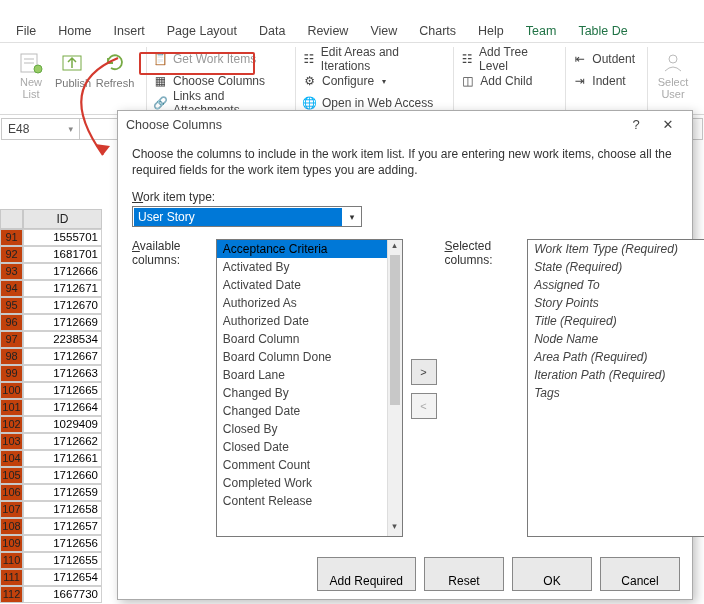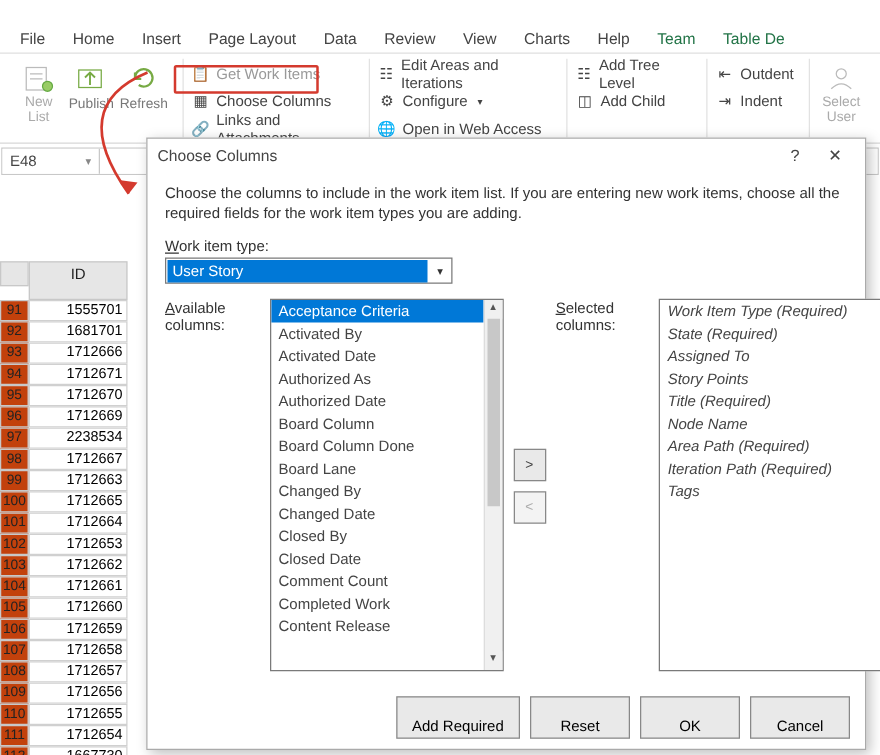--- a/index.html
+++ b/index.html
@@ -28,21 +28,21 @@
   
   .fbar { position:absolute; top:118px; left:1px; width:702px; height:22px; display:flex; border:1px solid #c8c8c8;}
   .namebox { width:78px; border-right:1px solid #c8c8c8; font-size:12px; padding:2px 6px; display:flex; align-items:center; background:#fff;}
   .nbchev { margin-left:auto; color:#888; font-size:9px;}
   .fbody { flex:1; background:#fff;}
 
   
   .grid { position:absolute; top:209px; left:0; width:704px; }
   .ghead-row { display:flex;}
   .gsel { width:23px; height:20px; border:1px solid #c8c8c8; background:#e6e6e6;}
-  .gcol { width:79px; height:31px; border:1px solid #c8c8c8; background:#e6e6e6; font-size:12px; text-align:center; padding-top:2px; color:#222;}
+  .gcol { width:79px; height:20px; border:1px solid #c8c8c8; background:#e6e6e6; font-size:12px; text-align:center; padding-top:2px; color:#222;}
   .gcol:first-of-type { width:79px;}
   .grow { display:flex;}
   .grownum { width:23px; height:17px; border:1px solid #c8c8c8; background:#c2410c; font-size:11px; text-align:center; padding-top:1px; color:#222;}
   .gcell { width:79px; height:17px; border:1px solid #d0d0d0; font-size:11.5px; text-align:right; padding:1px 3px 0 0; color:#000; background:#fff;}
 
   
   .dialog { position:absolute; top:110px; left:117px; width:576px; height:490px; background:#fff; border:1px solid #aaa; box-shadow: 3px 3px 10px rgba(0,0,0,0.25); z-index:20; display:flex; flex-direction:column;}
   .dlg-titlebar { display:flex; align-items:center; padding:6px 8px; font-size:12.5px;}
   .dlg-titlebar .ttl { flex:1; }
   .dlg-titlebar .help { width:32px; text-align:center; cursor:pointer; font-size:13px;}
@@ -53,21 +53,21 @@
   .dlg-lbl u { text-decoration: underline;}
   .combo { width:230px; height:21px; border:1px solid #7a7a7a; font-size:12px; display:flex; align-items:center; background:#fff; margin-bottom:12px;}
   .combo .val { flex:1; background:#0078d7; color:#fff; padding:2px 4px; margin:1px;}
   .combo .chev { width:18px; text-align:center; font-size:9px; color:#333;}
 
   .list-area { display:flex; gap:8px; align-items:flex-start; flex:1;}
   .listcol { display:flex; flex-direction:row;justify-content:space-between;}
   .listbox { border:1px solid #7a7a7a; width:222px; height:298px; overflow:hidden; position:relative; background:#fff;}
   .listbox .inner { width:calc(100% - 15px); height:100%; overflow:hidden;}
   .li { font-size:12px; padding:2px 6px; white-space:nowrap; cursor:pointer;}
-  .li.sel { background:#0078d7; color:#ffffff;}
+  .li.sel { background:#0078d7; color:#000000;}
   .sb-track { position:absolute; right:0; top:0; width:15px; height:100%; background:#f0f0f0; border-left:1px solid #ddd; display:flex; flex-direction:column;}
   .sb-btn { height:15px; text-align:center; font-size:9px; color:#555; background:#f0f0f0; cursor:pointer;}
   .sb-thumb { flex:0 0 150px; background:#c8c8c8; margin:0 2px;}
   .sb-space { flex:1;}
 
   .midbtns { display:flex; flex-direction:column; gap:8px; margin-top:120px;}
   .sqbtn { width:26px; height:26px; border:1px solid #888; background:#e9e9e9; font-size:11px; display:flex; align-items:center; justify-content:center; cursor:pointer;}
   .sqbtn.dis { color:#aaa; background:#f3f3f3;}
 
   .updown { display:flex; flex-direction:column; gap:8px; margin-top:0;}
@@ -261,21 +261,21 @@
       <div class="grow">
         <div class="grownum">100</div>
         <div class="gcell">1712665</div>
       </div>
       <div class="grow">
         <div class="grownum">101</div>
         <div class="gcell">1712664</div>
       </div>
       <div class="grow">
         <div class="grownum">102</div>
-        <div class="gcell">1712653</div>
+        <div class="gcell">1029409</div>
       </div>
       <div class="grow">
         <div class="grownum">103</div>
         <div class="gcell">1712662</div>
       </div>
       <div class="grow">
         <div class="grownum">104</div>
         <div class="gcell">1712661</div>
       </div>
       <div class="grow">

